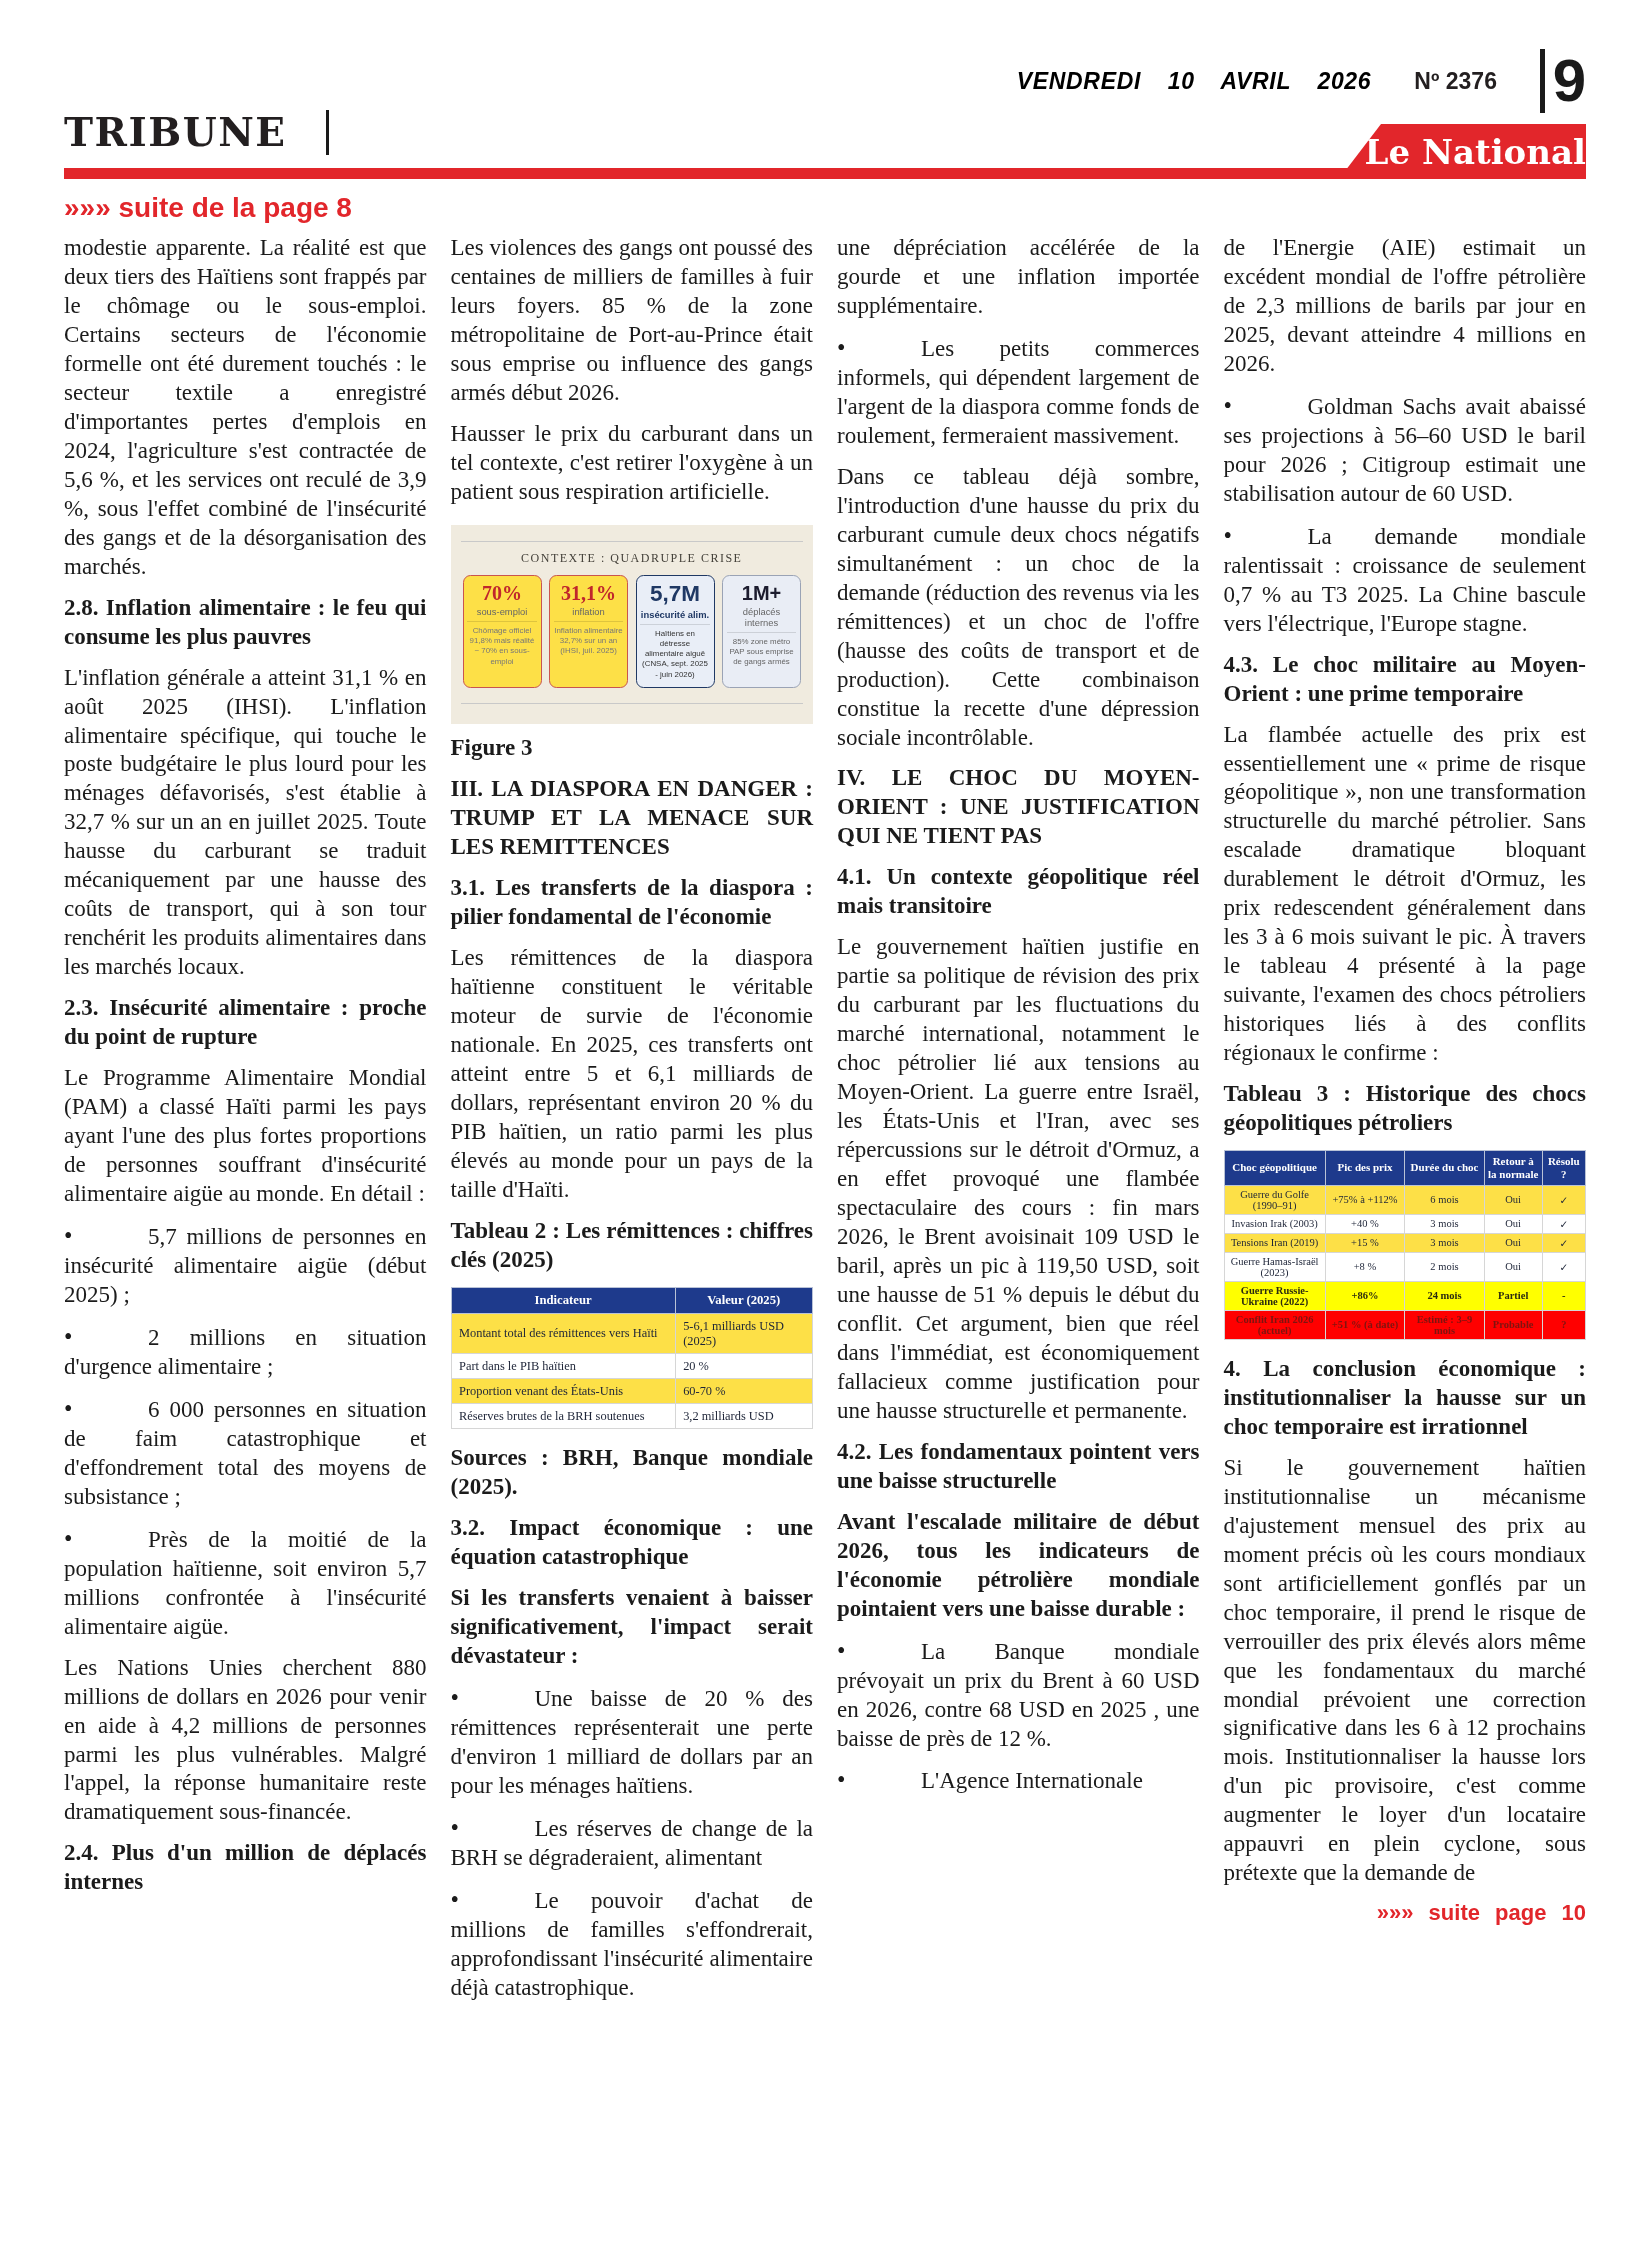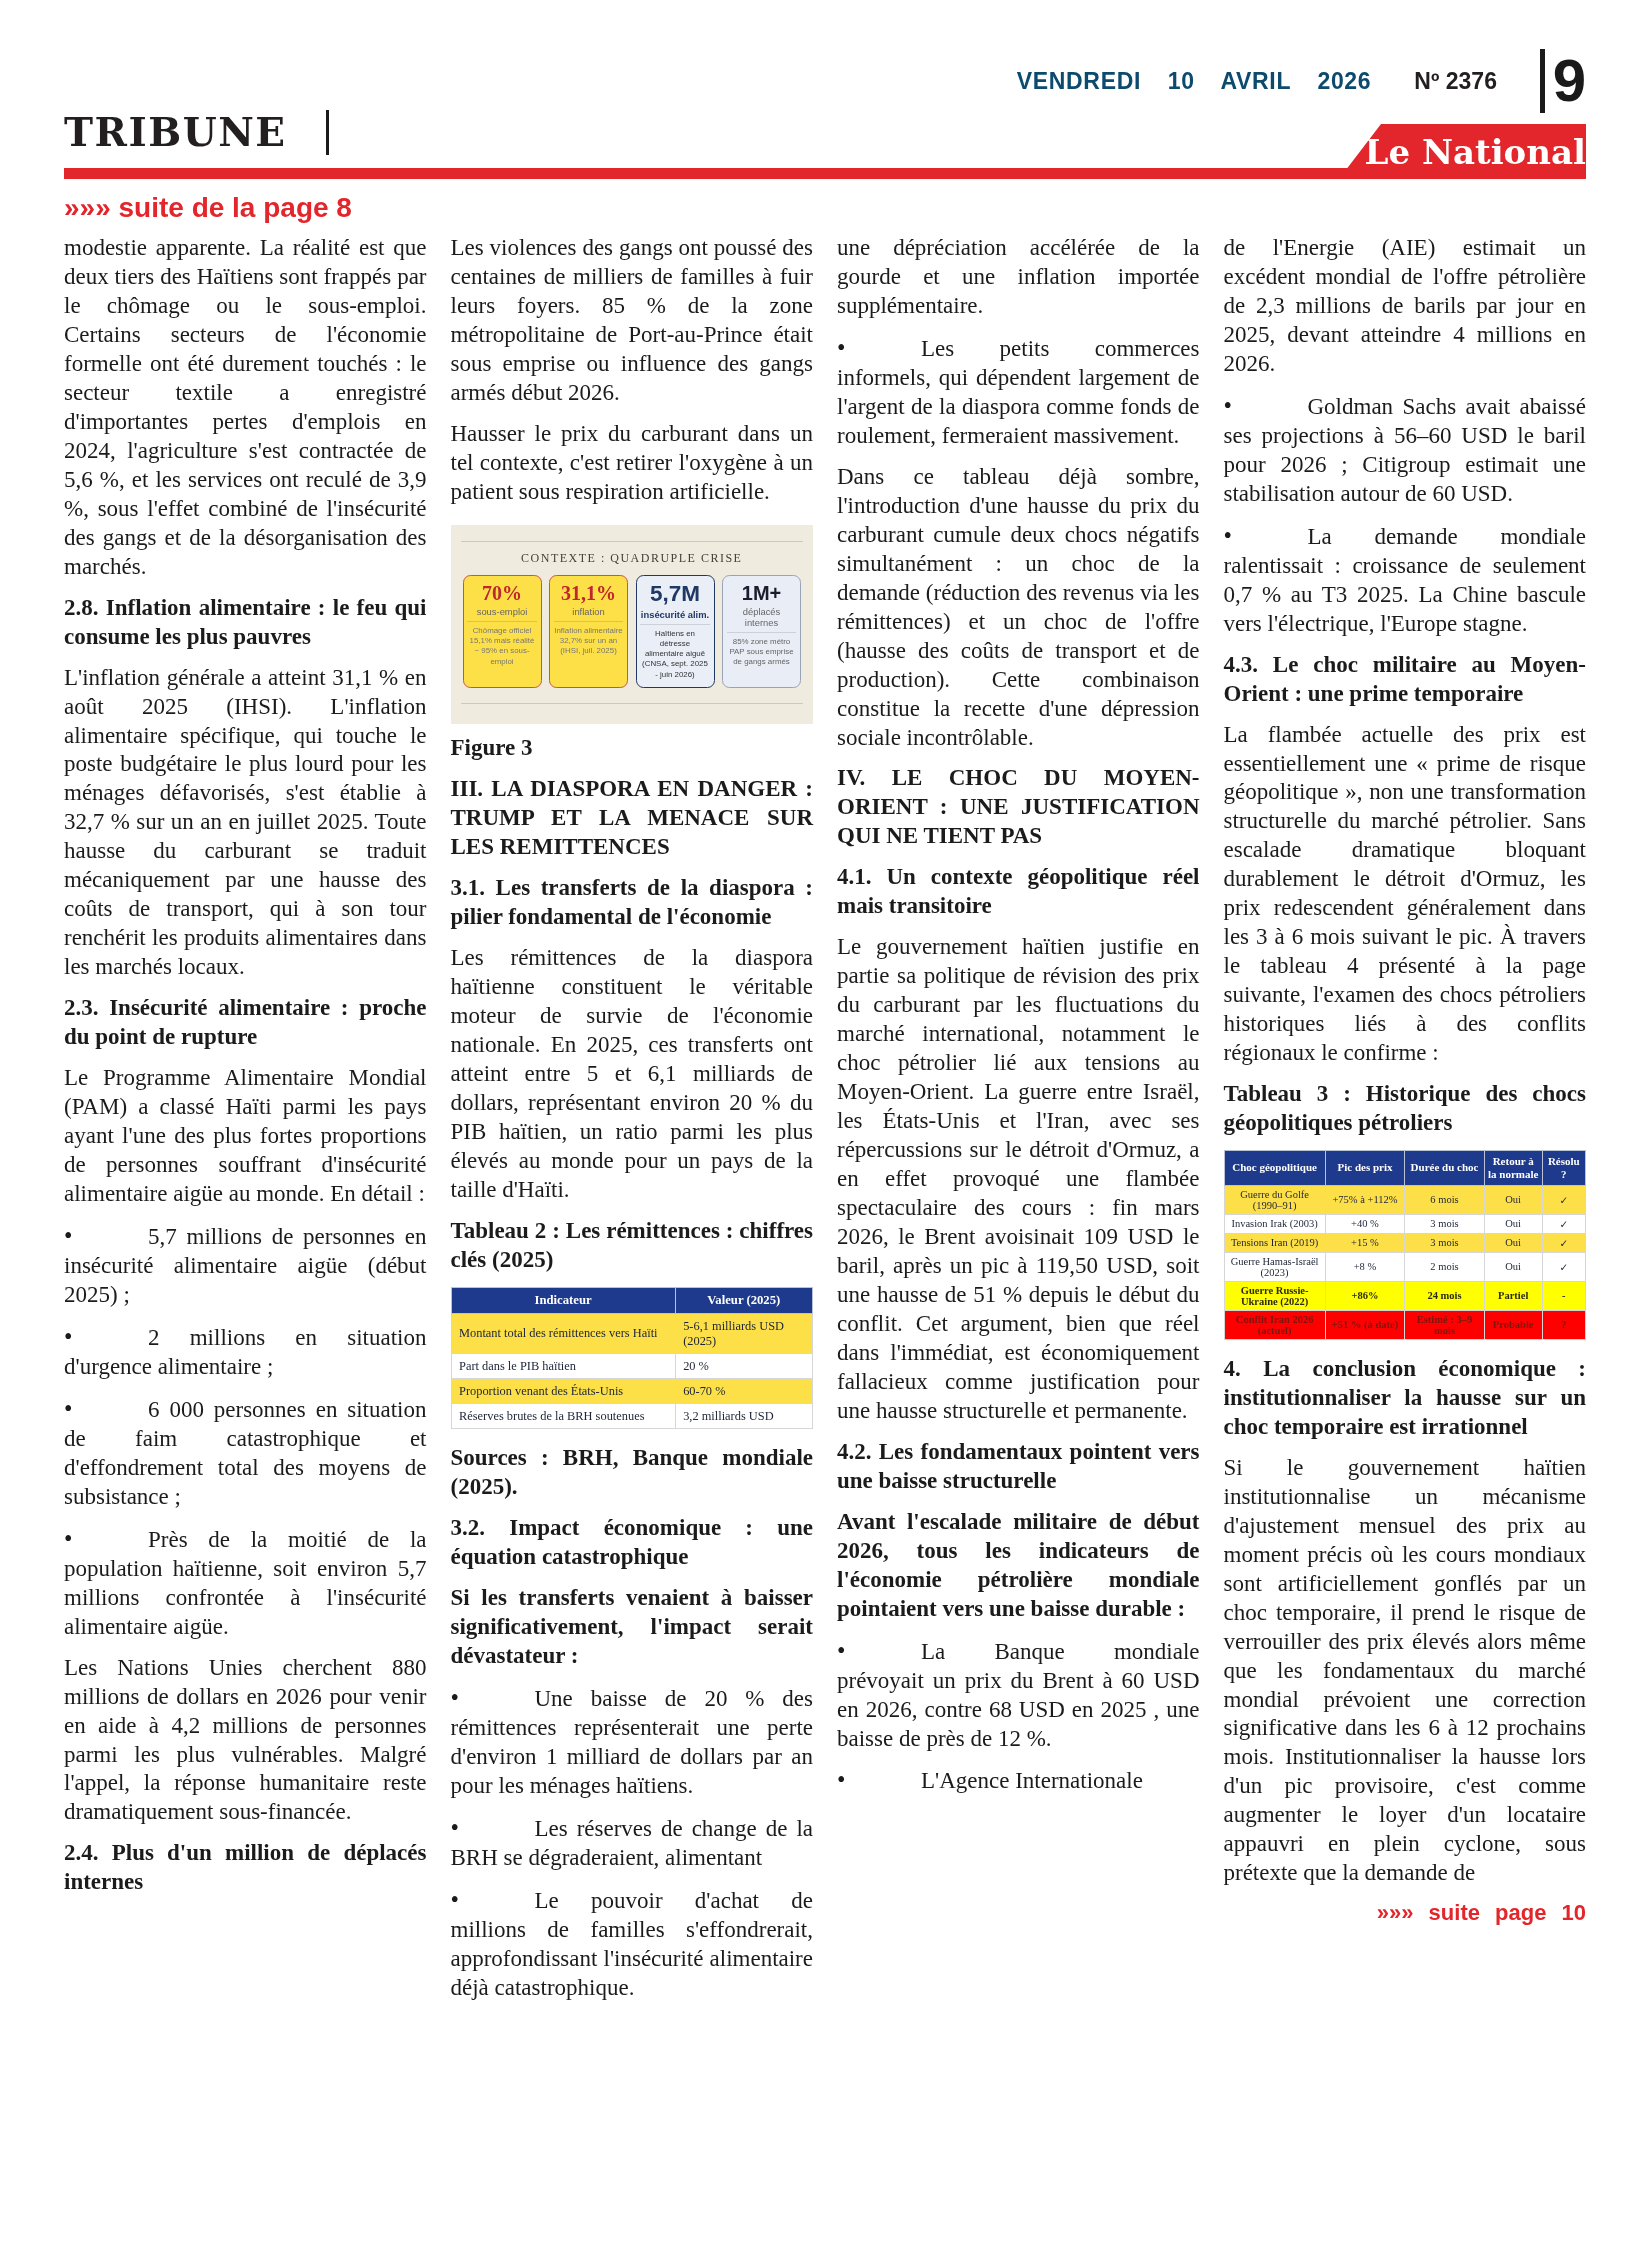--- a/index.html
+++ b/index.html
@@ -2,21 +2,21 @@
 <html style="font-size:12px"><head>
 <meta charset="utf-8">
 <style>
   html,body{margin:0;padding:0;background:#ffffff;}
   .page{position:relative;width:1650px;height:2250px;background:#ffffff;overflow:hidden;
         font-family:"Liberation Serif",serif;color:#1b1b1b;}
 
   
   .dateline{position:absolute;top:49px;right:64px;display:flex;align-items:center;gap:43px;
             font-family:"Liberation Sans",sans-serif;font-weight:700;}
-  .date-text{font-size:23px;letter-spacing:0.7px;word-spacing:19.5px;color:#0c4a6e;}
+  .date-text{font-size:23px;letter-spacing:0.7px;word-spacing:19.5px;color:#000000;font-style:italic;}
   .issue-number{font-size:23px;color:#231f20;}
   .pagenum{display:flex;align-items:center;gap:7.5px;}
   .pn-bar{display:inline-block;width:5.2px;height:64px;background:#1a1a1a;}
   .pn-digit{font-size:60px;line-height:1;color:#1a1a1a;}
 
   .masthead{position:absolute;top:109px;left:64px;display:flex;align-items:center;gap:39px;}
   .mh-title{font-family:"DejaVu Serif",serif;font-weight:bold;font-size:39px;letter-spacing:1.5px;color:#231f20;}
   .mh-divider{display:inline-block;width:3.7px;height:45px;background:#1a1a1a;}
 
   .red-band{position:absolute;top:168px;left:64px;right:64px;height:11.2px;background:#e2262b;}
@@ -129,21 +129,21 @@
       <div class="col">
         <p class="p">Les violences des gangs ont poussé des centaines de milliers de familles à fuir leurs foyers. 85 % de la zone métropolitaine de Port-au-Prince était sous emprise ou influence des gangs armés début 2026.</p>
         <p class="p">Hausser le prix du carburant dans un tel contexte, c'est retirer l'oxygène à un patient sous respiration artificielle.</p>
         <div class="figure-panel">
           <div class="figure-inner">
             <div class="fig-title">CONTEXTE : QUADRUPLE CRISE</div>
             <div class="cards">
               <div class="card theme-red">
                 <div class="value">70%</div>
                 <div class="label">sous-emploi</div>
-                <div class="sub">Chômage officiel 15,1% mais réalité ~ 95% en sous-emploi</div>
+                <div class="sub">Chômage officiel 91,8% mais réalité ~ 70% en sous-emploi</div>
               </div>
               <div class="card theme-red">
                 <div class="value">31,1%</div>
                 <div class="label">inflation</div>
                 <div class="sub">Inflation alimentaire 32,7% sur un an (IHSI, juil. 2025)</div>
               </div>
               <div class="card theme-navy">
                 <div class="value">5,7M</div>
                 <div class="label">insécurité alim.</div>
                 <div class="sub">Haïtiens en détresse alimentaire aiguë (CNSA, sept. 2025 - juin 2026)</div>

